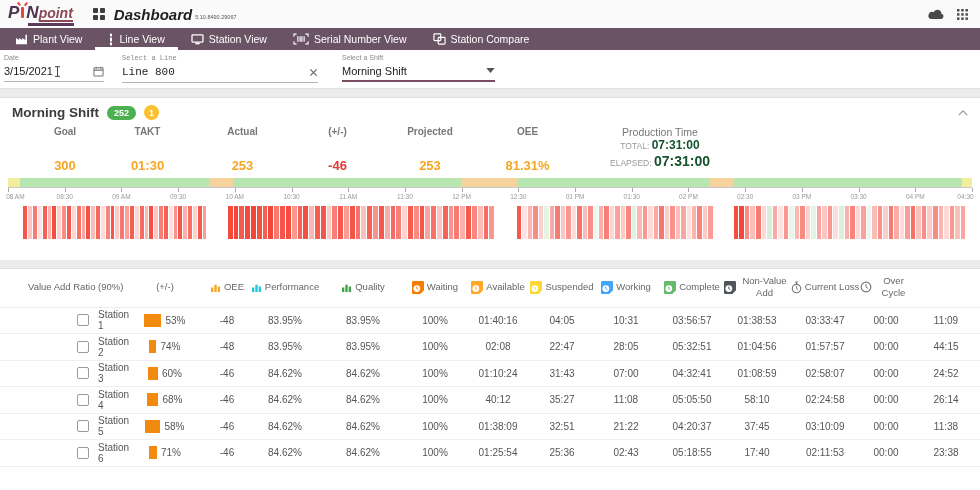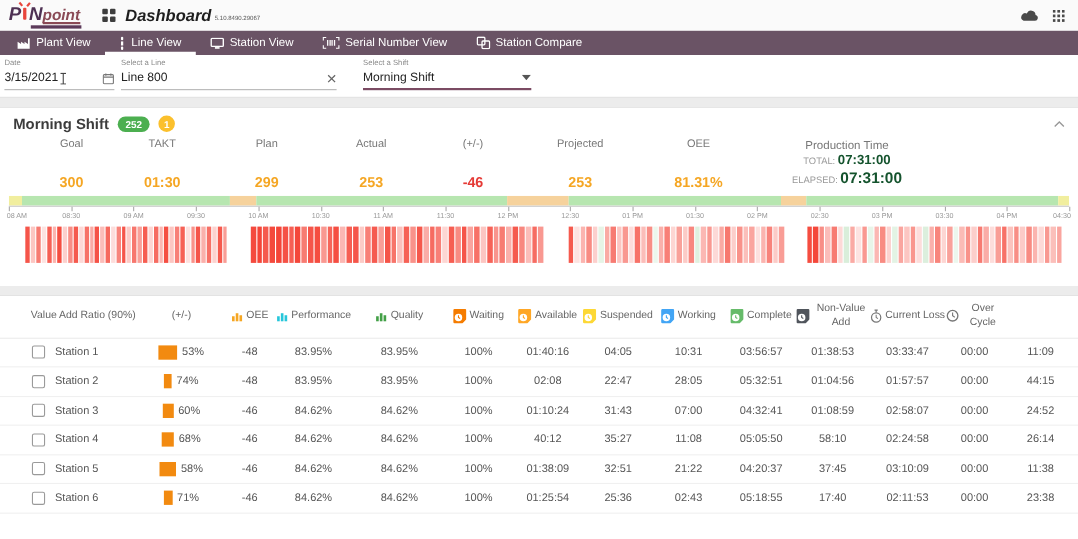--- a/index.html
+++ b/index.html
@@ -30,21 +30,21 @@
   .nav-tab { display: flex; align-items: center; gap: 5px; padding: 0 13px; color: #fff; font-size: 10.5px; cursor: pointer; white-space: nowrap; }
   .nav-tab.active { box-shadow: inset 0 -3px 0 #fff; }
 
   
   .filters { background: #fff; height: 39px; display: flex; padding: 4px 4px 0 4px; border-bottom: 1px solid #e2e2e2; flex: none; }
   .field { display: flex; flex-direction: column; justify-content: flex-start; }
   .f-label { font-size: 7px; color: #8a8a8a; }
   .f-control { display: flex; align-items: center; justify-content: space-between; font-size: 11px; color: #222; border-bottom: 1px solid #b5b5b5; height: 21px; }
   .f-value { white-space: nowrap; }
   .field.date { width: 100px; }
-  .field.line { width: 196px; margin-left: 6px; }
+  .field.line { width: 196px; margin-left: 18px; font-family: Liberation Mono, monospace; }
   .field.shift { width: 153px; margin-left: 24px; }
   .field.shift .f-control { border-bottom: 2px solid #7b4b63; }
   .ibeam { margin-left: 1px; margin-right: auto; }
 
   
   .gap { height: 8px; background: #ececec; flex: none; }
   .card { background: #fff; border-top: 1px solid #e0e0e0; position: relative; }
   .shift-card { height: 163px; flex: none; }
   .table-card { flex: 1; }
   .card-head { display: flex; align-items: center; gap: 8px; padding: 7px 12px 2px 12px; }
@@ -57,21 +57,21 @@
   .metrics-row { display: flex; align-items: flex-start; padding: 4px 0 0 30px; }
   .metrics-list { display: flex; }
   .metric { text-align: center; }
   .metric:nth-child(1) { width: 70px; }
   .metric:nth-child(2) { width: 95px; }
   .metric:nth-child(3) { width: 95px; }
   .metric:nth-child(4) { width: 95px; }
   .metric:nth-child(5) { width: 90px; }
   .metric:nth-child(6) { width: 105px; }
   .metric:nth-child(7) { width: 110px; }
-  .m-label { font-size: 10px; color: #777; }
+  .m-label { font-size: 10px; color: #777; font-weight: bold; }
   .m-value { font-size: 13px; font-weight: bold; margin-top: 21px; }
   .m-value.orange { color: #f5a623; }
   .m-value.red { color: #e53935; }
   .prod-time { width: 160px; text-align: center; }
   .pt-label { font-size: 10.5px; color: #777; }
   .pt-line { font-size: 8.5px; color: #999; line-height: 1.25; }
   .pt-line b { color: #14532d; font-size: 12px; }
   .pt-line.elapsed b { font-size: 14px; }
   .hm-select { width: 116px; margin-left: 6px; padding-top: 2px; }
   .hms-label { font-size: 6.5px; color: #999; }
@@ -88,21 +88,21 @@
   .hm-block { position: absolute; top: 0; bottom: 0; display: flex; align-items: stretch; }
   .hm-block i { flex: 1; margin-right: 1px; }
 
   
   .t-head-row, .t-row { display: grid; grid-template-columns: 126px 78px 46px 70px 86px 58px 68px 60px 68px 64px 66px 70px 52px 68px; }
   .t-head-row { padding: 6px 0 7px 0; border-bottom: 1px solid #ececec; }
   .th { display: flex; align-items: center; justify-content: center; gap: 3px; font-size: 9.5px; color: #666; text-align: center; line-height: 1.3; }
   .th:first-child { justify-content: flex-start; padding-left: 28px; }
   .t-row { height: 26.5px; align-items: center; border-bottom: 1px solid #f0f0f0; font-size: 10px; color: #555; }
   .td { text-align: center; }
-  .td.name { display: flex; align-items: center; gap: 9px; padding-left: 29px; text-align: left; }
+  .td.name { display: flex; align-items: center; gap: 9px; padding-left: 29px; text-align: left; margin-left: 48px; }
   .checkbox { width: 12px; height: 12px; border: 1.5px solid #9a9a9a; border-radius: 2px; background: #fff; flex: none; }
   .va-cell { display: flex; align-items: center; justify-content: center; gap: 4px; }
   .va-bar { height: 13px; background: #f28a10; display: inline-block; }
 </style>
 </head>
 <body>
 
 <div class="app">
 
   <header class="topbar">
@@ -254,24 +254,20 @@
       <div class="metrics-list" id="metrics-list">
           <div class="metric">
             <div class="m-label">Goal</div>
             <div class="m-value orange">300</div>
           </div>
           <div class="metric">
             <div class="m-label">TAKT</div>
             <div class="m-value orange">01:30</div>
           </div>
           <div class="metric">
-            <div class="m-label">Plan</div>
-            <div class="m-value orange">299</div>
-          </div>
-          <div class="metric">
             <div class="m-label">Actual</div>
             <div class="m-value orange">253</div>
           </div>
           <div class="metric">
             <div class="m-label">(+/-)</div>
             <div class="m-value red">-46</div>
           </div>
           <div class="metric">
             <div class="m-label">Projected</div>
             <div class="m-value orange">253</div>

